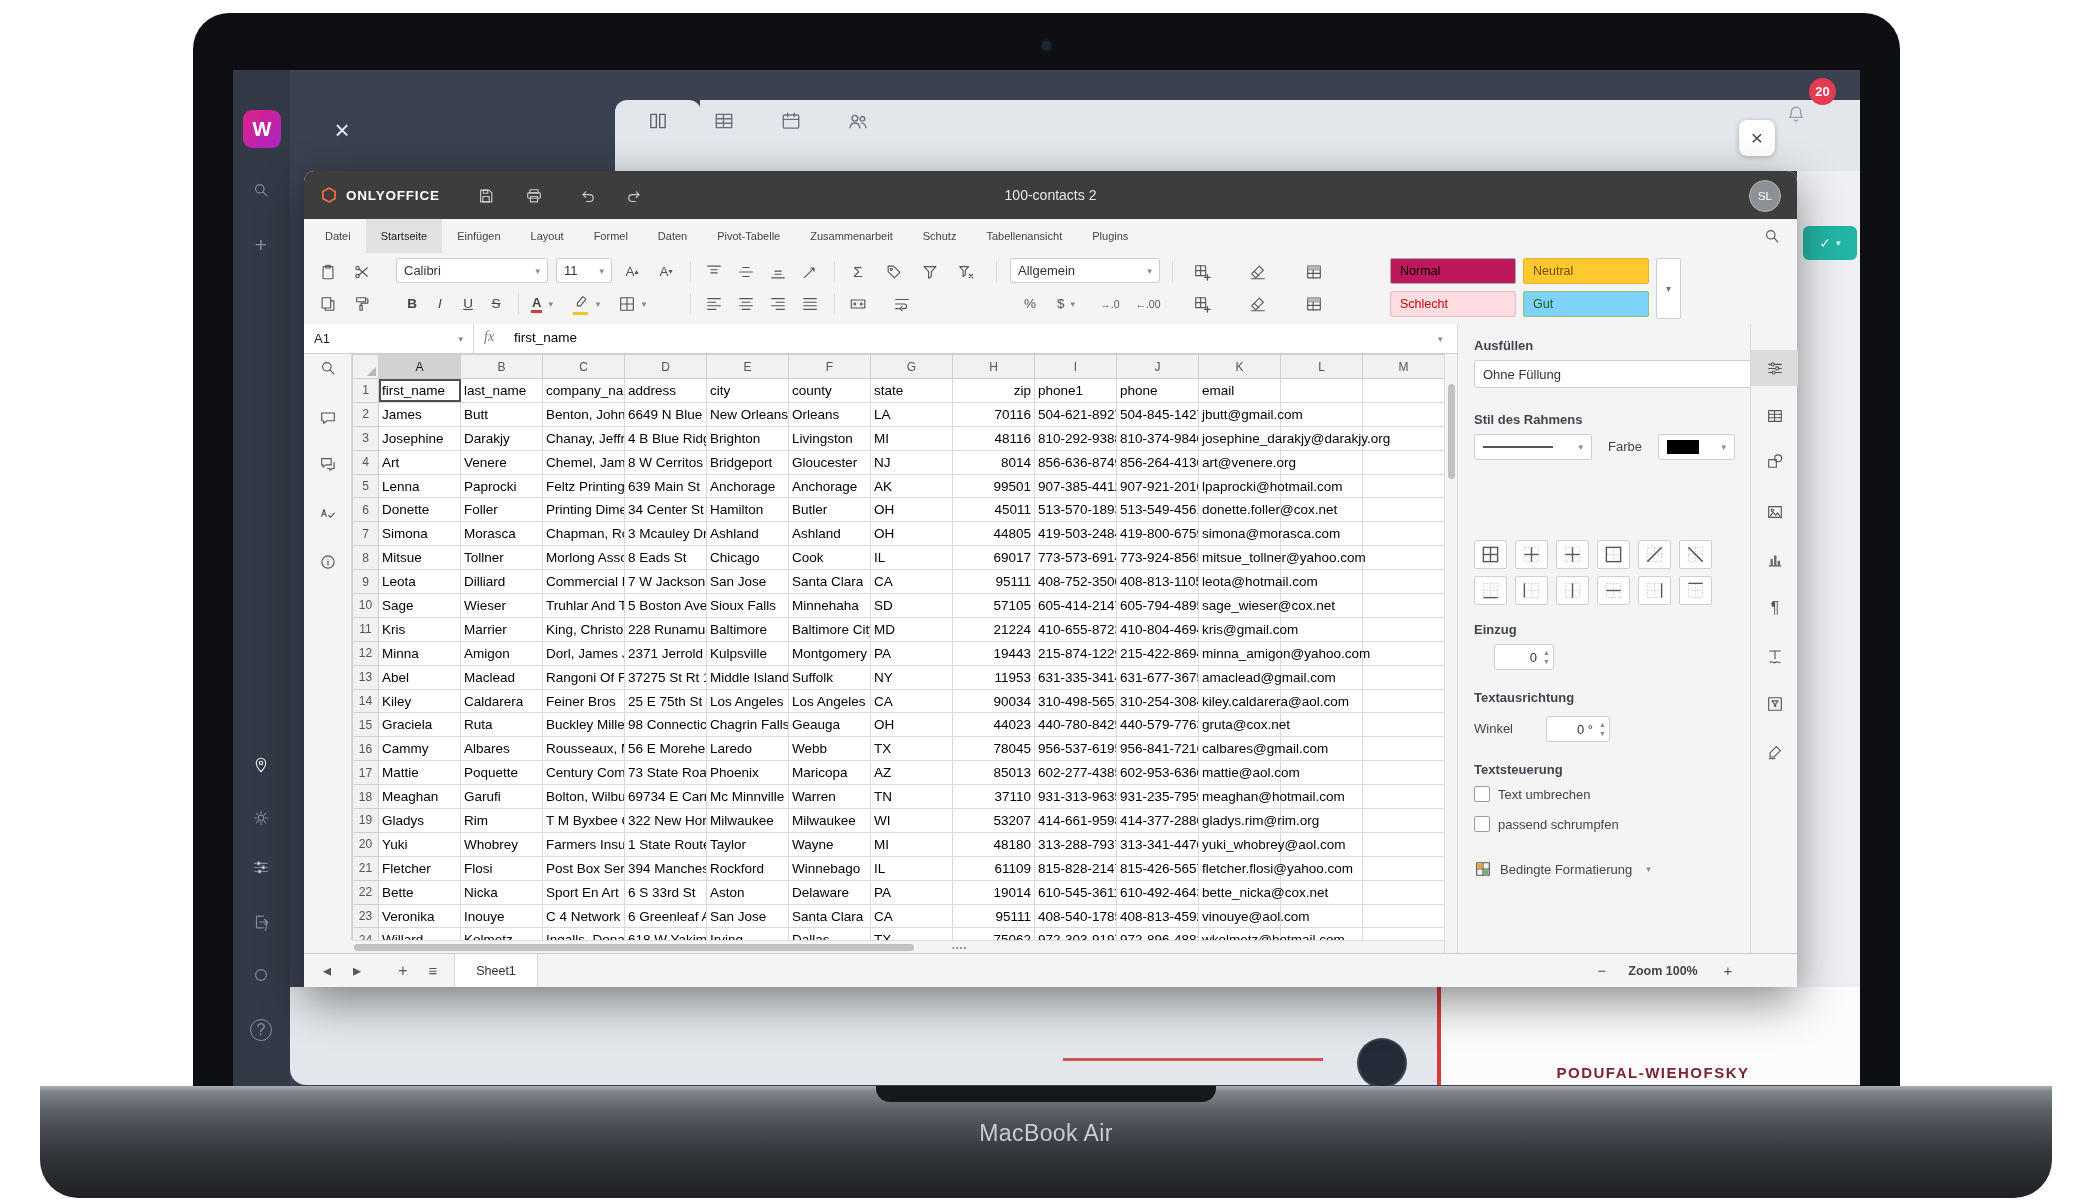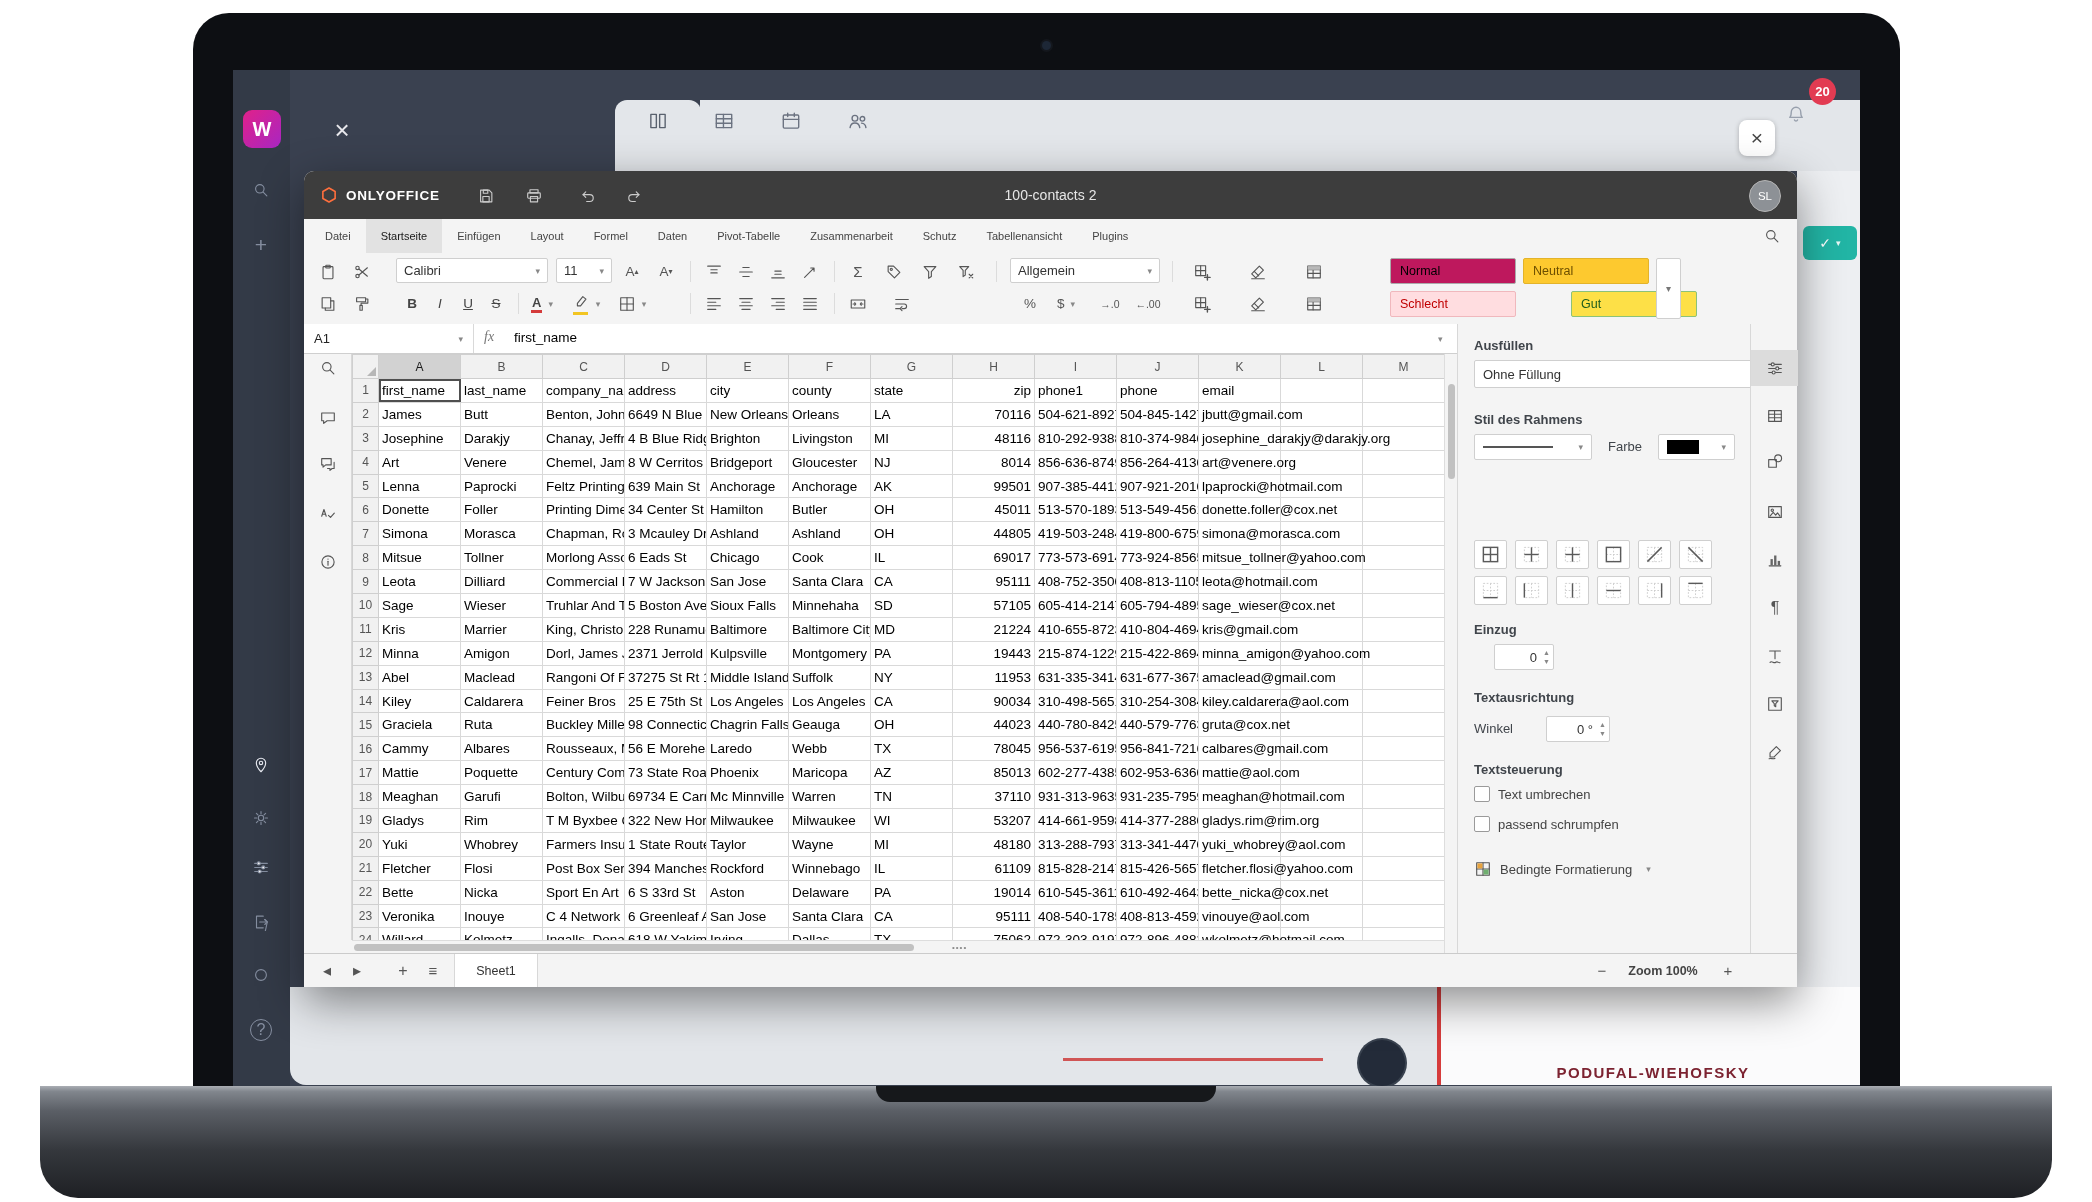--- a/index.html
+++ b/index.html
@@ -374,21 +374,21 @@
               <svg viewBox="0 0 20 20">
                 <rect x="3" y="3.5" width="14" height="13"></rect>
                 <path d="M3 7.5h14M3 11.5h14M9 7.5v9"></path>
                 <rect x="3" y="3.5" width="14" height="4" fill="#b8b8b8" stroke="none"></rect>
               </svg>
             </span>
           <div class="a gallery">
               <div class="style-chip" style="left: 0px; top: 0px; background: #be185d; color: rgb(0, 0, 0); border-color: rgb(171, 171, 171);">Normal</div>
               <div class="style-chip" style="left: 133px; top: 0px; background: rgb(253, 201, 47); color: rgb(109, 79, 0); border-color: rgb(227, 179, 42);">Neutral</div>
               <div class="style-chip" style="left: 0px; top: 33px; background: rgb(255, 221, 224); color: rgb(192, 0, 0); border-color: rgb(240, 184, 189);">Schlecht</div>
-              <div class="style-chip" style="left: 133px; top: 33px; background: #fde047; color: rgb(29, 92, 29); border-color: rgb(140, 194, 120); margin-left: 48px;">Gut</div>
+              <div class="style-chip" style="left: 133px; top: 33px; background: #7dd3fc; color: rgb(29, 92, 29); border-color: rgb(140, 194, 120);">Gut</div>
             </div>
           <div class="a gchev">▾</div>
 
           <span class="a tbi t2 svgi" style="left:10px">
               <svg viewBox="0 0 20 20">
                 <rect x="3.5" y="3" width="9.5" height="11.5"></rect>
                 <path d="M7 14.5V17h9.5V6.5H13"></path>
               </svg>
             </span>
           <span class="a tbi t2 svgi" style="left:44px">
@@ -677,21 +677,21 @@
                   <td class="">419-800-6759</td>
                   <td class="email">simona@morasca.com</td>
                   <td class=""></td>
                   <td class=""></td>
                 </tr>
                 <tr>
                   <td class="rn">8</td>
                   <td class="">Mitsue</td>
                   <td class="">Tollner</td>
                   <td class="">Morlong Associates</td>
-                  <td class="">6 Eads St</td>
+                  <td class="">8 Eads St</td>
                   <td class="">Chicago</td>
                   <td class="">Cook</td>
                   <td class="">IL</td>
                   <td class="num">69017</td>
                   <td class="">773-573-6914</td>
                   <td class="">773-924-8565</td>
                   <td class="email">mitsue_tollner@yahoo.com</td>
                   <td class=""></td>
                   <td class=""></td>
                 </tr>
@@ -1222,15 +1222,16 @@
               </svg>
             </span>
         </div>
 
       </div>
     </div>
   </div>
 
   <div class="a base">
     <div class="a notch"></div>
+    <div class="a base-label">MacBook Air</div>
   </div>
 
 </div>
 
 </body></html>

